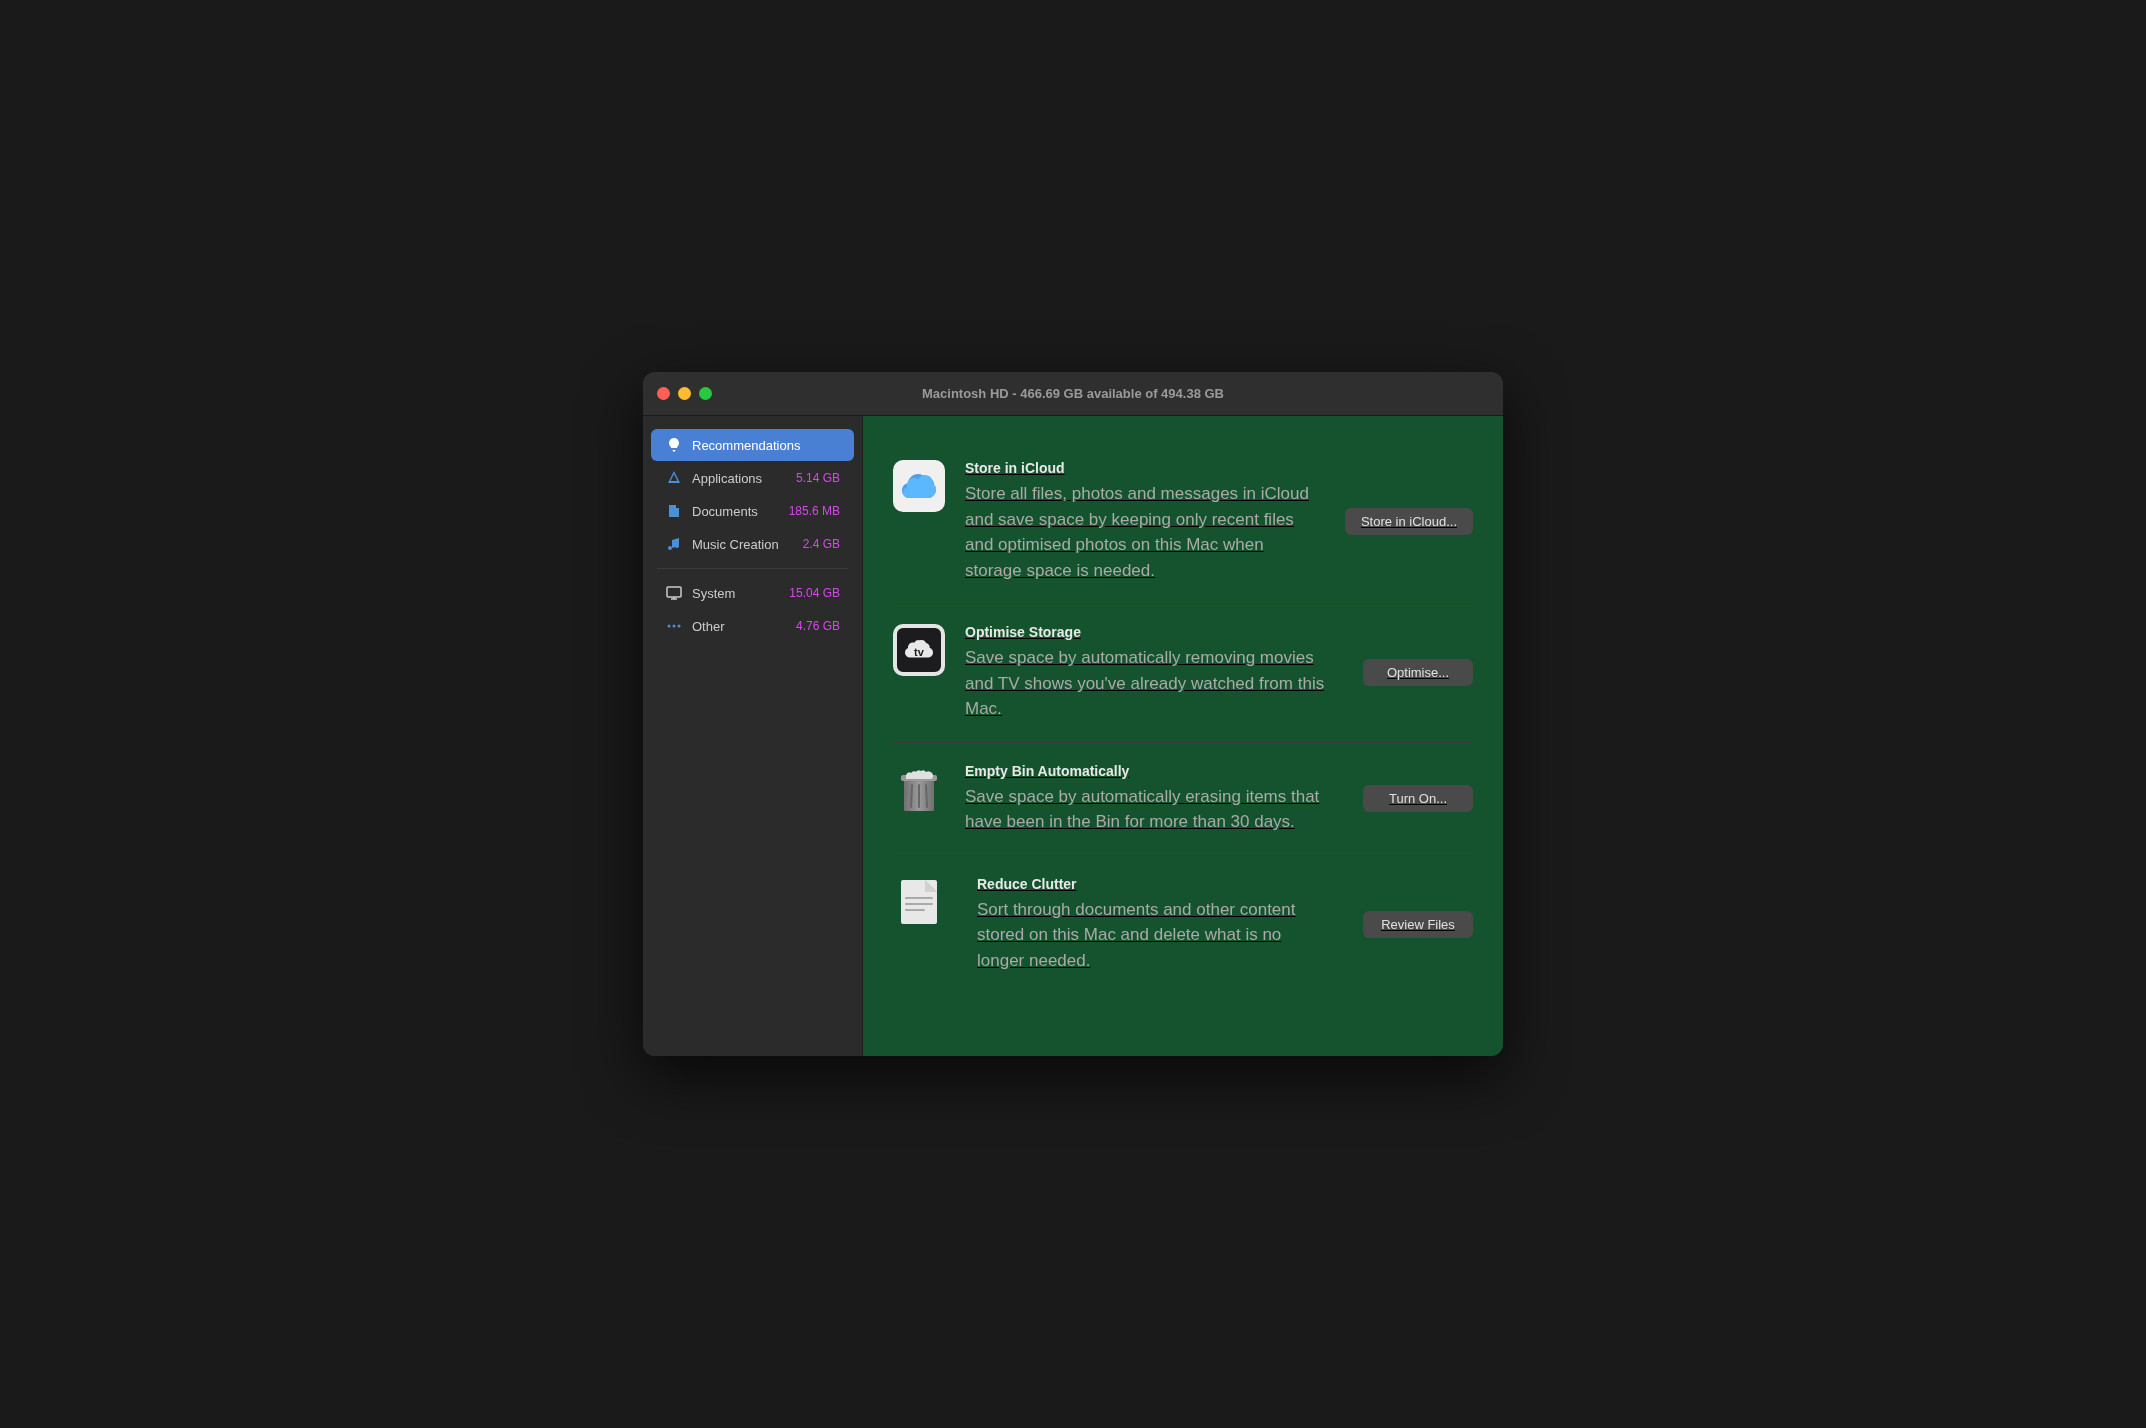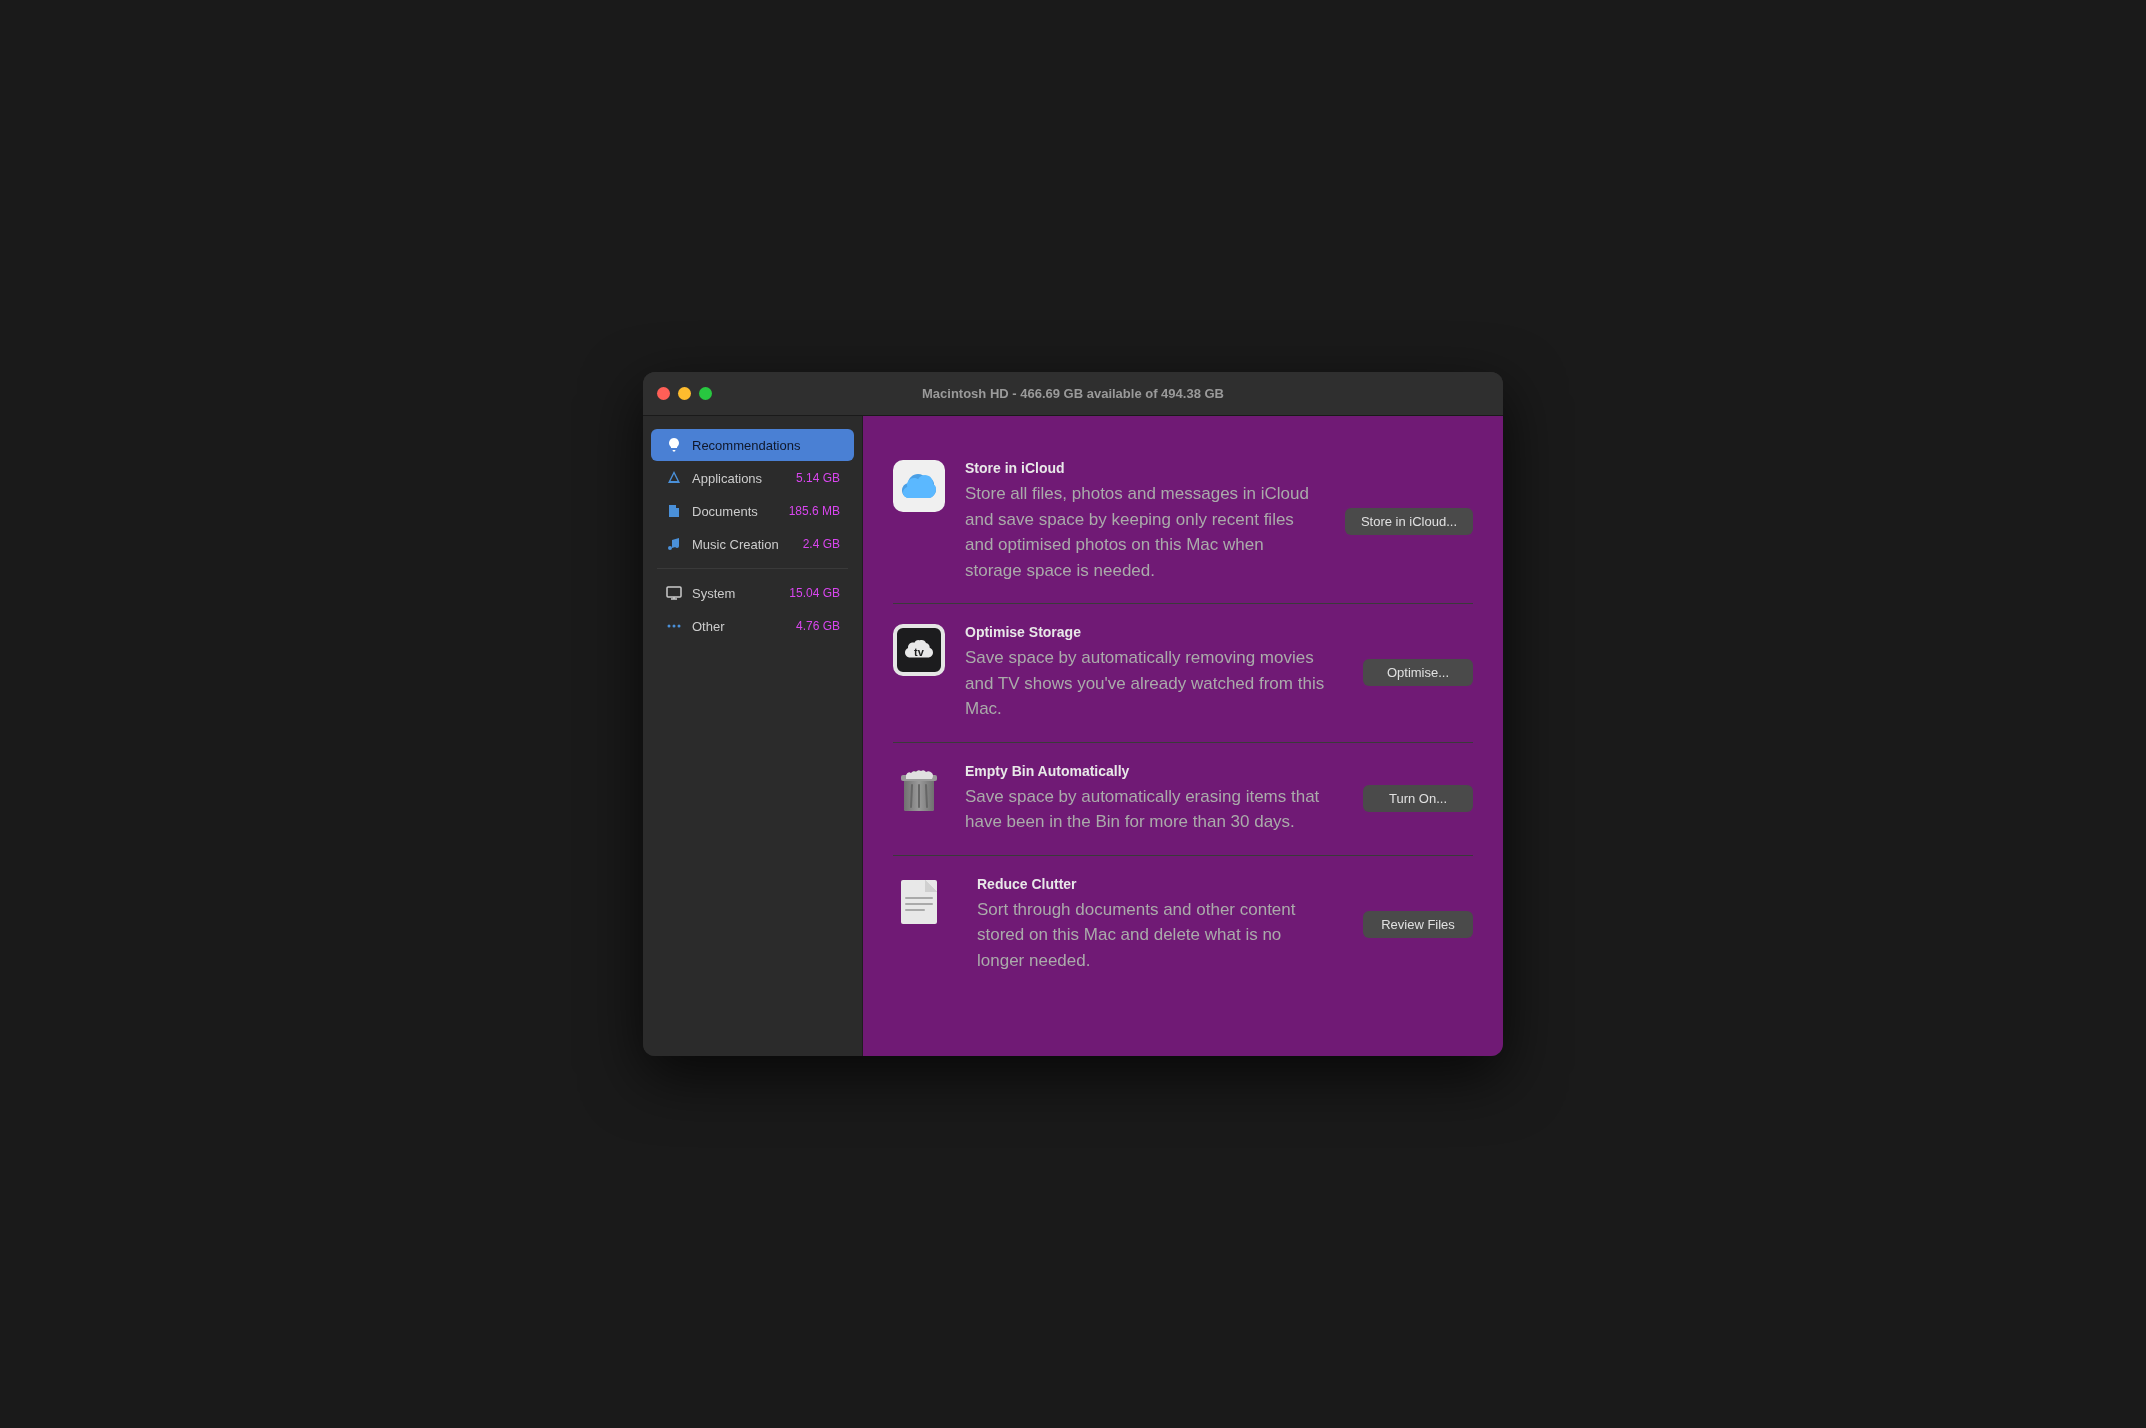--- a/index.html
+++ b/index.html
@@ -62,21 +62,21 @@
       align-items: center;
       padding: 7px 14px;
       cursor: pointer;
       border-radius: 6px;
       margin: 1px 8px;
       color: #cccccc;
       font-size: 13px;
     }
     .sidebar-item.active {
       background: #4a80d4;
-      color: #0f172a;
+      color: #ffffff;
     }
     .sidebar-icon {
       width: 18px;
       height: 18px;
       margin-right: 9px;
       display: flex;
       align-items: center;
       justify-content: center;
       flex-shrink: 0;
     }
@@ -91,23 +91,24 @@
       font-size: 12px;
       color: #d946ef;
     }
     .sidebar-divider {
       height: 1px;
       background: #3a3a3a;
       margin: 8px 14px;
     }
     .main {
       flex: 1;
-      background: #701a75;
+      background: #14532d;
       padding: 24px 30px;
       overflow-y: auto;
+      text-decoration: underline;
     }
     .recommendation-item {
       display: flex;
       align-items: flex-start;
       padding: 20px 0;
       border-bottom: 1px solid #3a3a3a;
       gap: 20px;
     }
     .recommendation-item:last-child {
       border-bottom: none;

